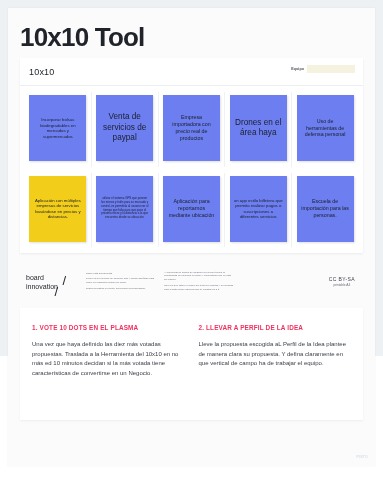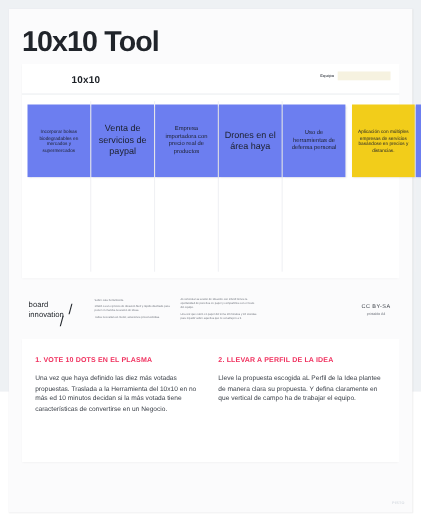--- a/index.html
+++ b/index.html
@@ -40,24 +40,23 @@
   }
   .tool-head {
     position: relative;
     height: 28px;
     border-bottom: 1px solid #eceef1;
   }
   .tool-label {
     position: absolute;
     left: 9px; top: 9px;
     font-size: 9px;
-    font-weight: bold;
+    font-weight: normal;
     letter-spacing: 0.2px;
     color: #1c2026;
-    margin-left: 36px;
   }
   .team-wrap {
     position: absolute;
     right: 8px; top: 7px;
     display: flex;
     align-items: center;
     gap: 3px;
   }
   .team-label {
     font-size: 3.6px;
@@ -73,21 +72,21 @@
     font-family: "Liberation Sans", sans-serif;
     color: #55503c;
     padding: 0 2px;
   }
   
   .grid-area {
     position: relative;
     height: 167px;
     padding: 6px 5px 6px 5px;
     display: flex;
-    flex-direction: row;
+    flex-direction: column;
     gap: 6px;
   }
   .note-row {
     display: flex;
     flex: 1;
     gap: 0;
   }
   .cell {
     flex: 1;
     position: relative;

